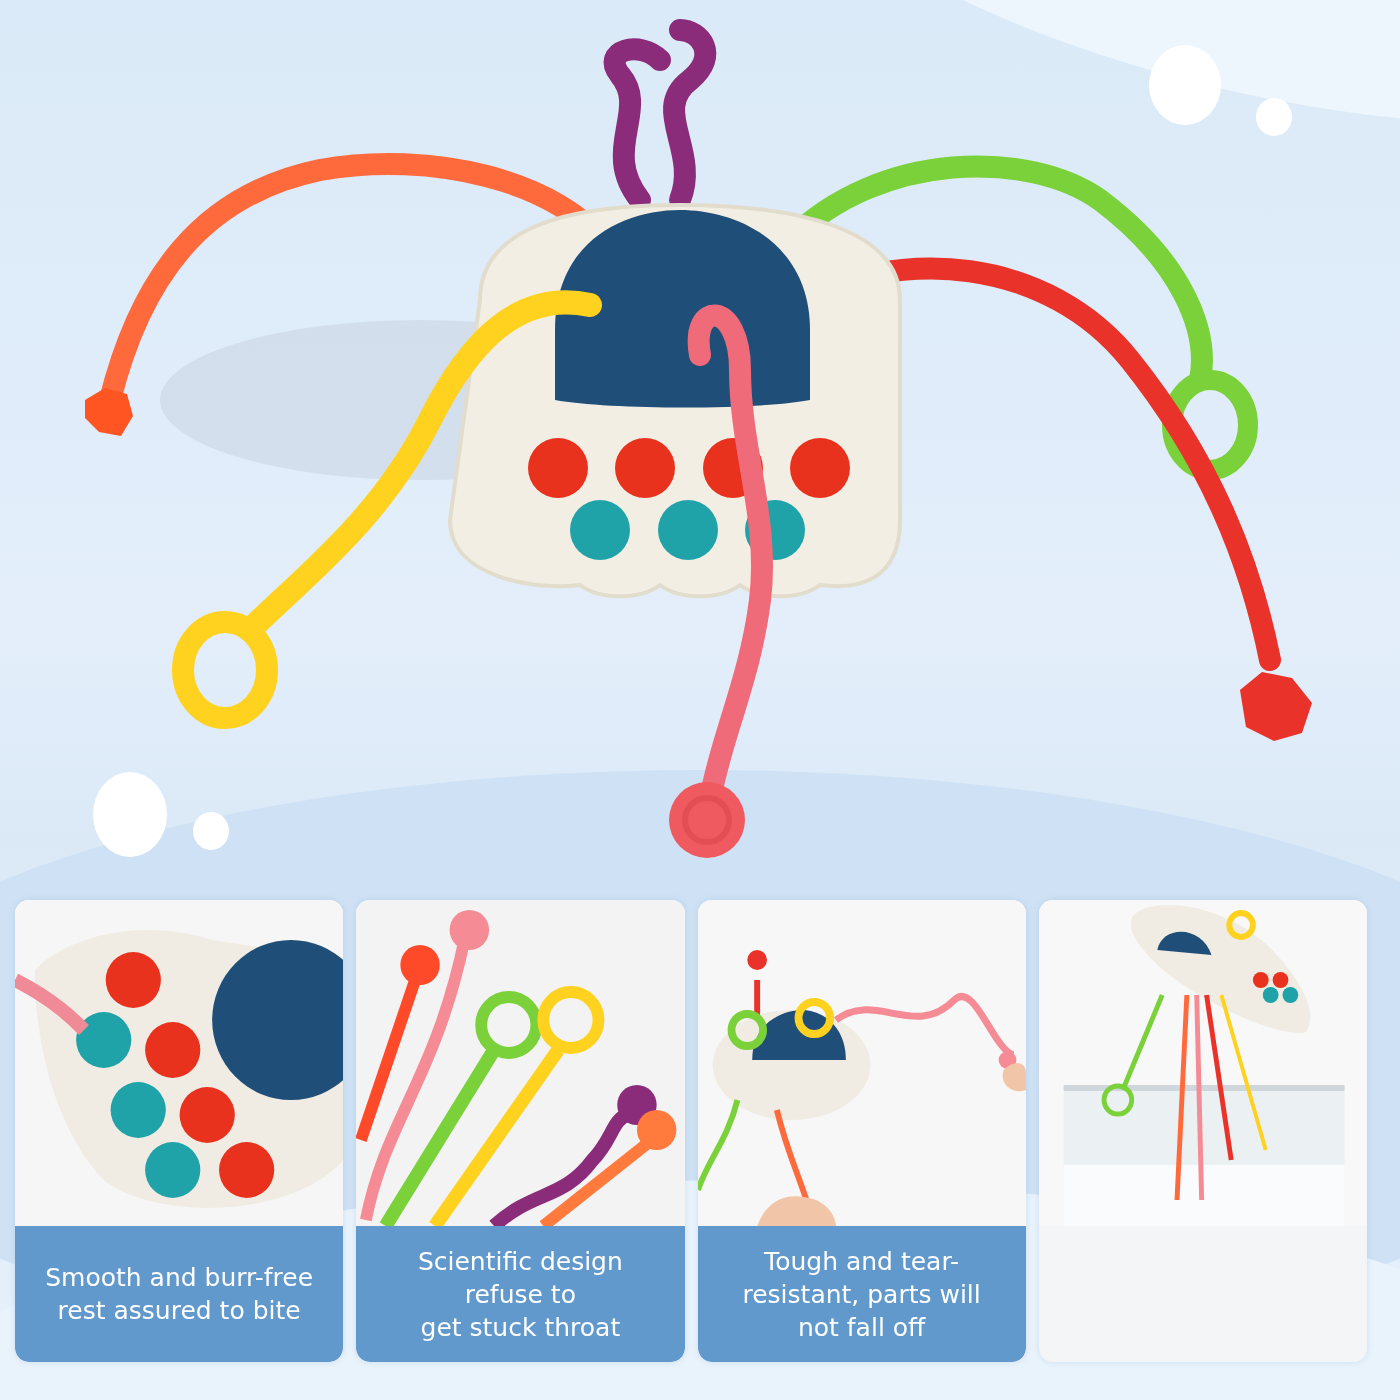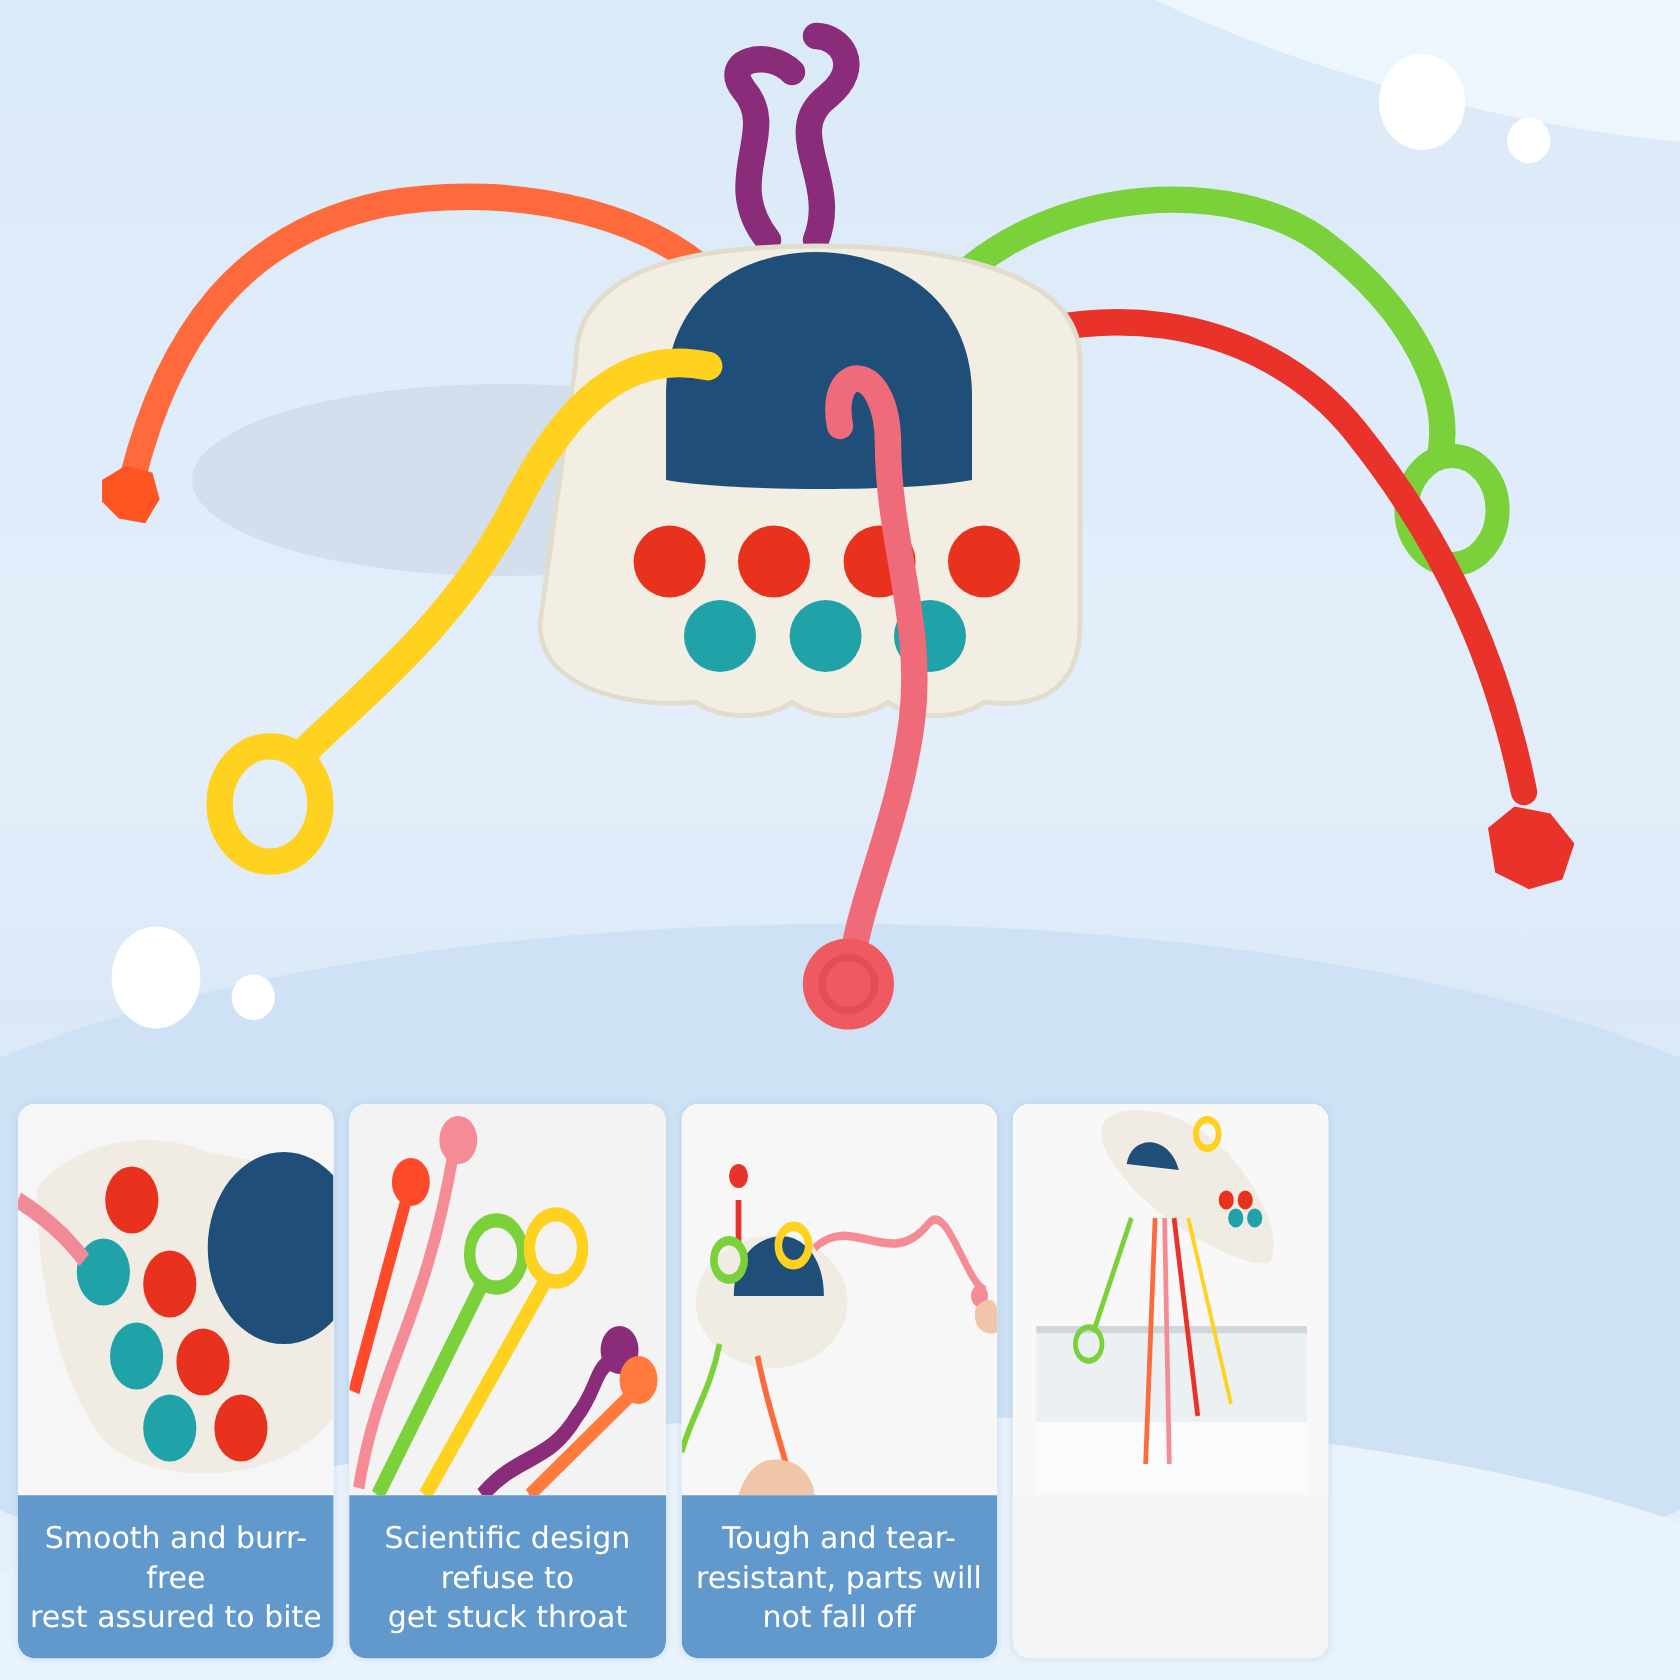--- a/index.html
+++ b/index.html
@@ -33,22 +33,22 @@
       border-radius: 50%;
     }
     
     .hero {
       position: absolute; left: 0; top: 0; width: 1400px; height: 900px;
     }
     .hero svg { position: absolute; left: 0; top: 0; }
 
     
     .features {
-      position: absolute; left: 15px; top: 920px;
-      width: 1092px; height: 462px;
+      position: absolute; left: 15px; top: 900px;
+      width: 1352px; height: 462px;
       display: flex; gap: 13px;
     }
     .feature-card {
       position: relative;
       width: 333px; height: 462px;
       border-radius: 14px;
       overflow: hidden;
       background: #f4f5f7;
       box-shadow: 0 0 6px rgba(120,160,200,0.25);
     }

